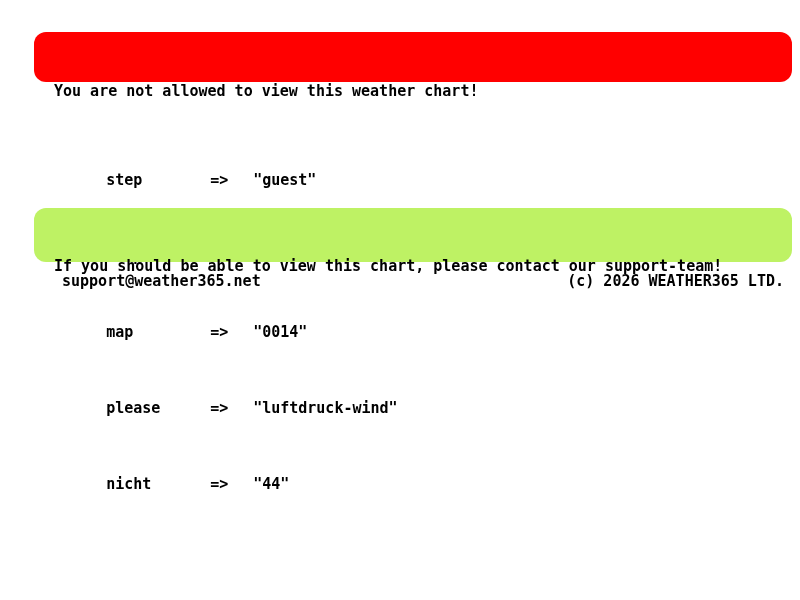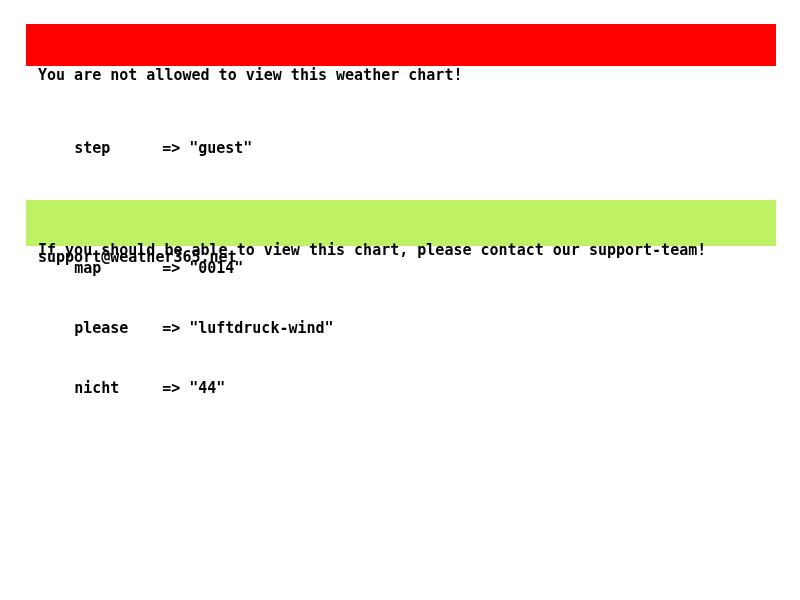--- a/index.html
+++ b/index.html
@@ -1,15 +1,15 @@
 <!DOCTYPE html>
 <html><head>
 <meta charset="utf-8">
 <style>
-  * { margin: 0; padding: 0; box-sizing: content-box; }
+  * { margin: 0; padding: 8px; box-sizing: content-box; border-radius: 12px; }
   html, body {
     width: 800px; height: 600px;
     background: #ffffff;
     font-family: "DejaVu Sans Mono", monospace;
     font-weight: bold;
     font-size: 15px;
     line-height: 20px;
     color: #000000;
     position: relative;
     overflow: hidden;
@@ -77,13 +77,14 @@
     <span class="kv-key">nicht</span><span class="kv-arrow">=&gt;</span><span class="kv-value">"44"</span>
   </div>
 </div>
 
 <div class="banner banner-green">
   <div>If you should be able to view this chart, please contact our support-team!</div>
 </div>
 
 <div class="footer">
   <span>support@weather365.net</span>
+  <span>(c) 2026 WEATHER365 LTD.</span>
 </div>
 
 </body></html>

